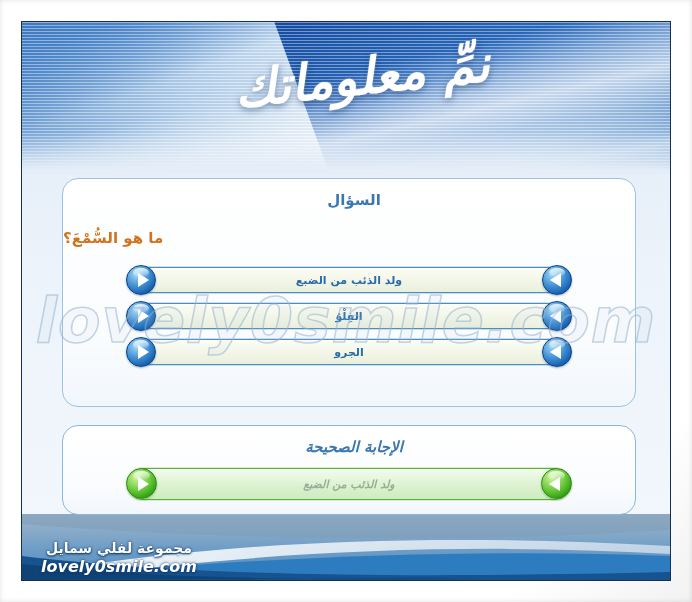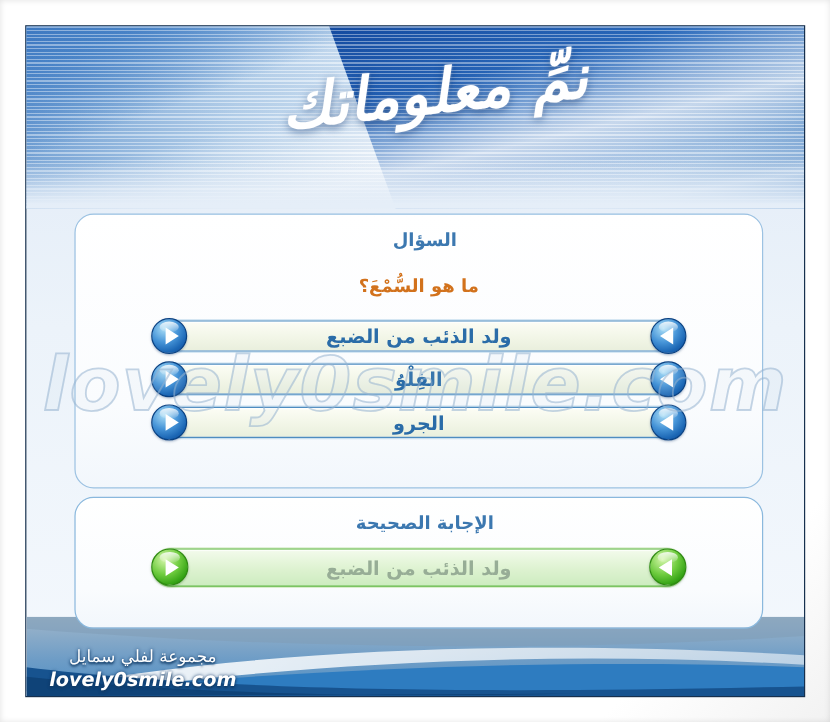--- a/index.html
+++ b/index.html
@@ -61,43 +61,43 @@
   }
 
   
   .panel{
     position:absolute;left:40px;width:574px;
     background:linear-gradient(180deg,#ffffff 0%,#fafcfe 70%,#f2f7fc 100%);
     border:1px solid #9cc2e2;border-radius:16px;
     box-sizing:border-box;z-index:10;
   }
   .panel-question{top:156px;height:229px;}
-  .panel-answer{top:392px;height:110px;border-color:#8ab8dd;}
+  .panel-answer{top:403px;height:90px;border-color:#8ab8dd;font-style:italic;}
   .panel-title{
     padding-top:12px;text-align:center;direction:rtl;
     color:#3c78b0;font-weight:bold;font-size:15px;padding-left:10px;
   }
   .question-text{
-    margin-top:20px;text-align:center;direction:rtl;
+    margin-top:20px;text-align:left;direction:rtl;
     color:#d2721c;font-weight:bold;font-size:15px;
   }
   .options{margin-top:20px;}
 
   
   .bar{
     position:relative;width:444px;height:26px;margin:0 auto 10px;
     border-radius:14px;
     background:linear-gradient(180deg,#fcfdf5 0%,#f1f5e6 60%,#e9efdd 100%);
     border:1px solid #4e8cc0;
     box-shadow:0 0 0 1px #c9dfef,inset 0 1px 1px #ffffff;
     box-sizing:border-box;
   }
   .bar-label{
     display:block;width:100%;line-height:25px;text-align:center;direction:rtl;
-    color:#2a6ca8;font-weight:bold;font-size:16px;
+    color:#2a6ca8;font-weight:bold;font-size:11px;
   }
   .btn{
     position:absolute;top:-3px;width:30px;height:30px;border-radius:50%;
     background:radial-gradient(circle at 35% 28%,#a9ddf6 0%,#4795d8 42%,#1b66b4 72%,#0b4794 100%);
     border:1px solid #0a4182;box-sizing:border-box;
     display:flex;align-items:center;justify-content:center;
     box-shadow:0 1px 2px rgba(10,50,100,.35);
     cursor:pointer;
   }
   .btn.left{left:-2px;}
@@ -135,21 +135,21 @@
     background:linear-gradient(180deg,rgba(255,255,255,.85),rgba(255,255,255,.05));
   }
 
   
   .footer{position:absolute;left:0;bottom:0;width:100%;height:66px;z-index:5;}
   .footer svg{display:block;}
   .footer-text{
     position:absolute;left:12px;bottom:3px;z-index:6;width:170px;text-align:center;
   }
   .footer-group{
-    direction:rtl;color:#ffffff;font-weight:normal;font-size:14px;line-height:18px;
+    direction:rtl;color:#ffffff;font-weight:bold;font-size:14px;line-height:18px;
     text-shadow:0 1px 2px #123c66,0 0 3px rgba(10,50,100,.9);
     text-align:center;
   }
   .footer-site{
     color:#ffffff;font-weight:bold;font-style:italic;font-size:16px;line-height:20px;
     text-shadow:0 1px 2px #123c66,0 0 3px rgba(10,50,100,.9);
   }
 </style>
 </head>
 <body>

